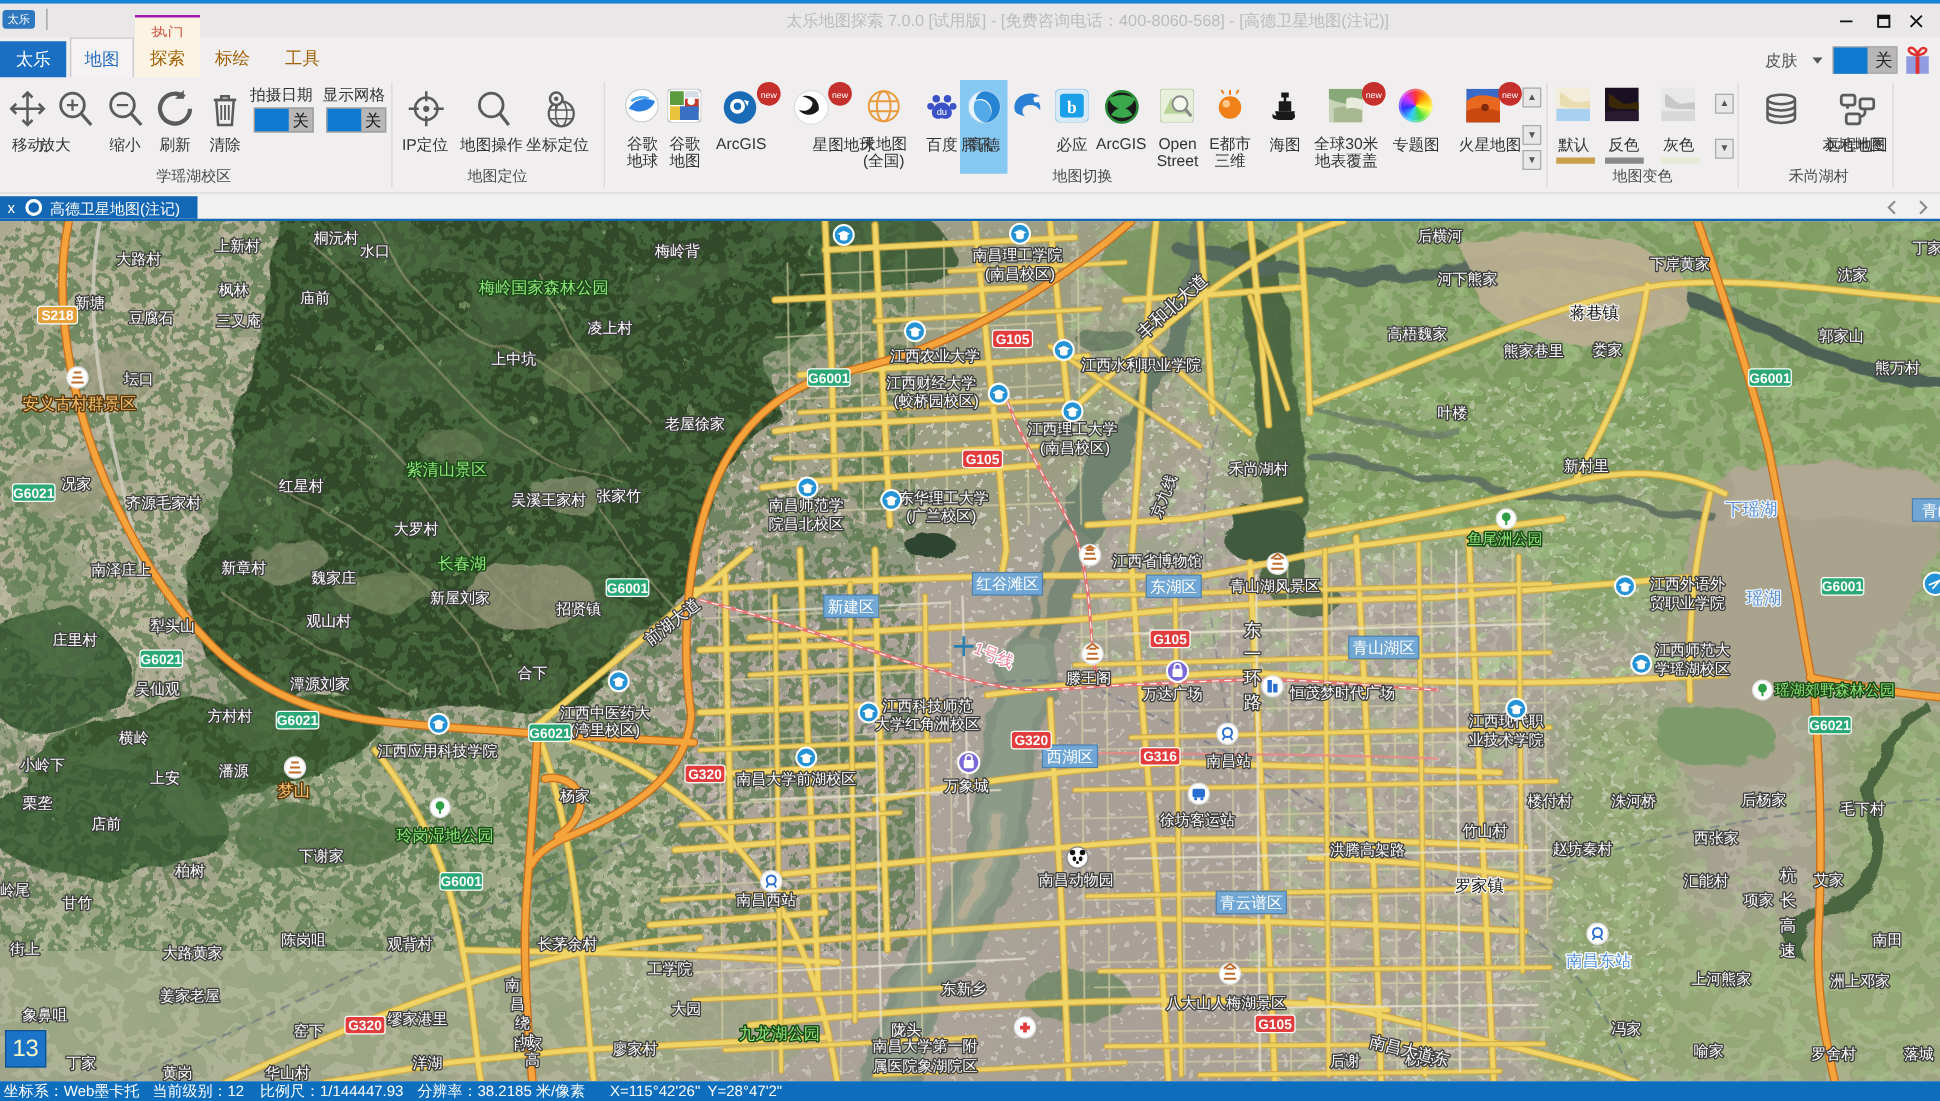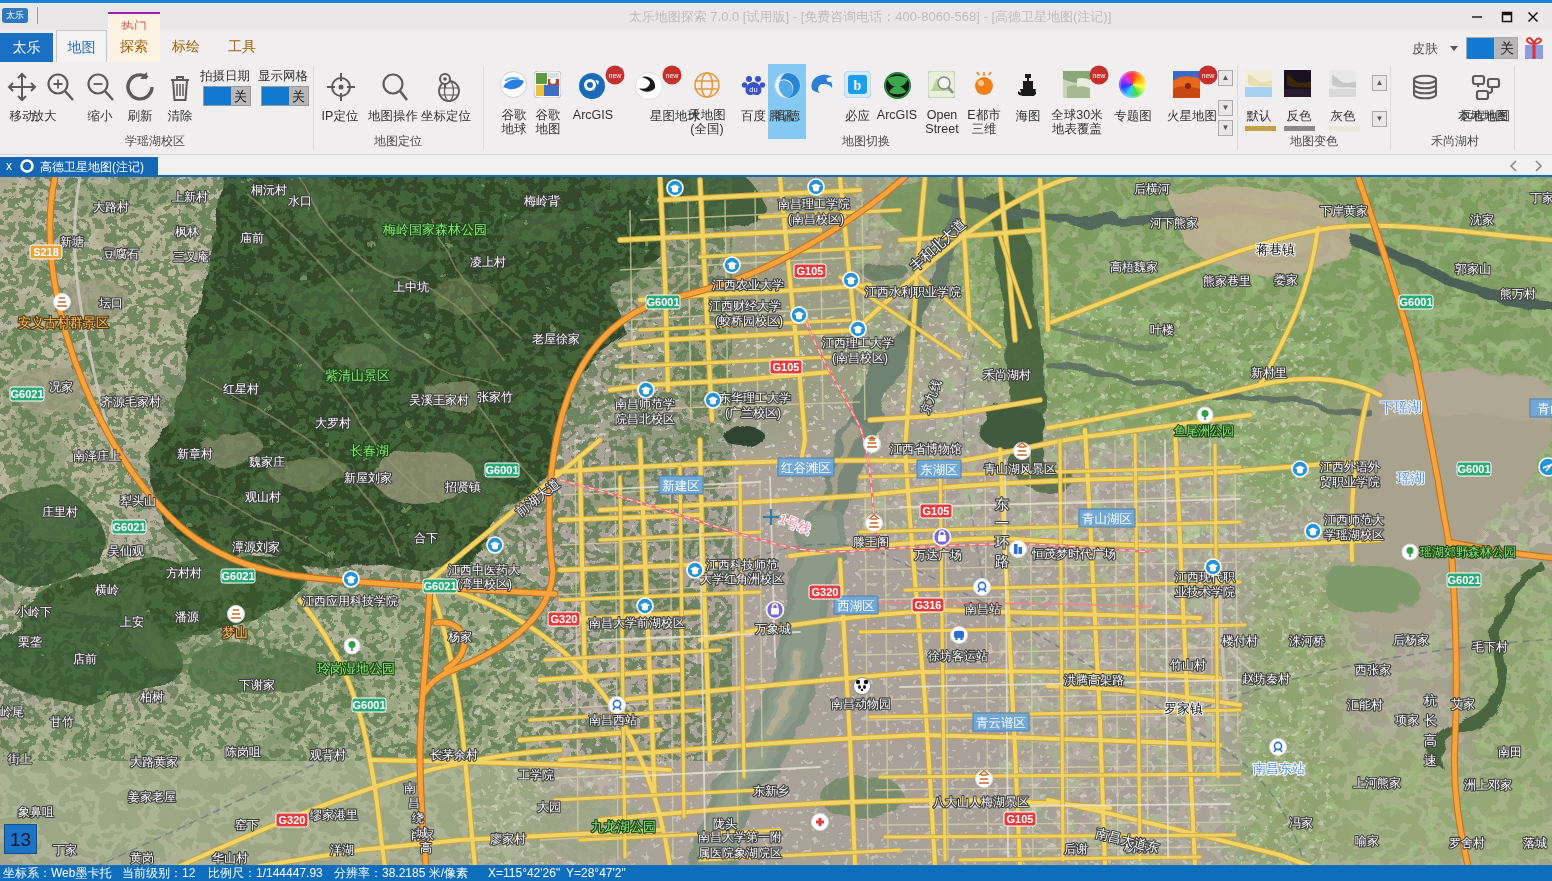--- a/index.html
+++ b/index.html
@@ -30,21 +30,21 @@
 .rlabel{top:108px;font-size:12.5px;color:#333;text-align:center;white-space:nowrap}
 .rlabel2{top:108px;font-size:12.5px;color:#333;text-align:center;line-height:14px;white-space:nowrap}
 .togglelab{top:68px;font-size:12.5px;color:#333}
 .toggle{top:86px;width:48px;height:20px;background:#b8b6b7;border:1px solid #999}
 .toggle .b{position:absolute;left:0;top:0;width:27px;height:18px;background:#1079d0}
 .toggle .g{position:absolute;right:3px;top:1px;font-size:13px;color:#111}
 #docstrip{left:0;top:155px;width:1552px;height:20px;background:#f2f1f2}
 #doctab{left:0;top:157px;width:158px;height:18px;background:#1467b4;color:#fff}
 #docline{left:0;top:175px;width:1552px;height:2px;background:#1467b4}
 #map{left:0;top:177px;width:1552px;height:688px;background:#a8a492;overflow:hidden}
-#zoomlbl{left:4px;top:824px;width:33px;height:30px;background:#1b74c8;border:1px solid #11508c;color:#0f172a;font-size:19px;text-align:center;line-height:29px}
+#zoomlbl{left:4px;top:824px;width:33px;height:30px;background:#1b74c8;border:1px solid #11508c;color:#fef9c3;font-size:19px;text-align:center;line-height:29px}
 #statusbar{left:0;top:865px;width:1552px;height:16px;background:#0d6ebe;color:#fff;font-size:12px;line-height:16px}
 .st{position:absolute;top:0;white-space:nowrap}
 svg{display:block}
 </style></head>
 <body>
 <div id="app">
 <div class="abs" id="topline"></div>
 <div class="abs" id="titlebar"></div>
 <div class="abs" id="tlogo">太乐</div>
 <div class="abs" id="tsep"></div>

